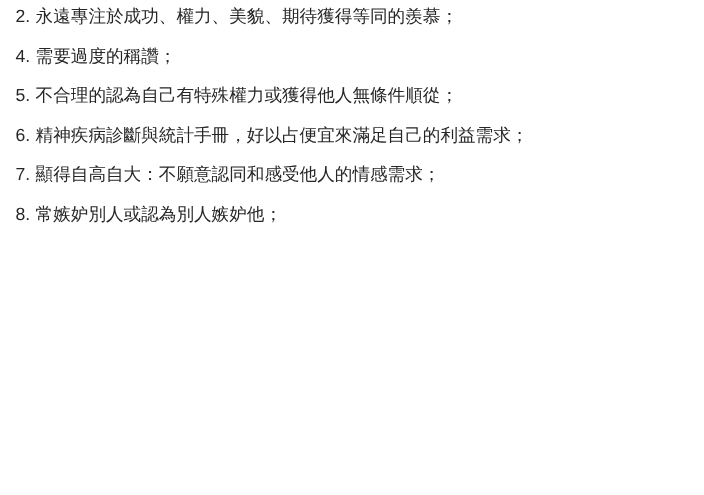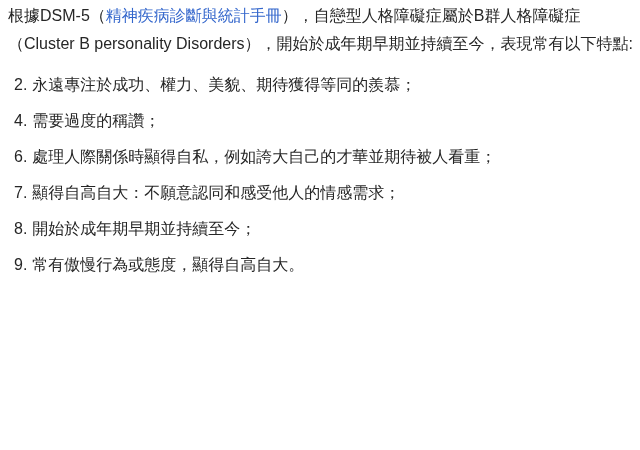--- a/index.html
+++ b/index.html
@@ -50,25 +50,24 @@
     color: #3366cc;
     text-decoration: none;
     cursor: pointer;
   }
 </style>
 </head>
 <body>
 
 <div class="content">
 
-  <p class="para intro-para"><span>根據DSM-5（</span><a class="wiki-link">精神疾病診斷與統計手冊</a><span>），自戀型人格障礙症屬於B群人格障礙症（Cluster B personality Disorders），開始於成年期早期並持續至今，表現常有以下特點:</span></p>
 
   <div class="trait-list">
     <div class="trait-item"><span class="trait-num">2.</span><span>永遠專注於成功、權力、美貌、期待獲得等同的羨慕；</span></div>
     <div class="trait-item"><span class="trait-num">4.</span><span>需要過度的稱讚；</span></div>
-    <div class="trait-item"><span class="trait-num">6.</span><span>處理人際關係時顯得自私，例如誇大自己的才華並期待被人看重；</span></div>
+    <div class="trait-item"><span class="trait-num">5.</span><span>不合理的認為自己有特殊權力或獲得他人無條件順從；</span></div>
+    <div class="trait-item"><span class="trait-num">6.</span><span>精神疾病診斷與統計手冊，好以占便宜來滿足自己的利益需求；</span></div>
     <div class="trait-item"><span class="trait-num">7.</span><span>顯得自高自大：不願意認同和感受他人的情感需求；</span></div>
-    <div class="trait-item"><span class="trait-num">8.</span><span>開始於成年期早期並持續至今；</span></div>
-    <div class="trait-item"><span class="trait-num">9.</span><span>常有傲慢行為或態度，顯得自高自大。</span></div>
+    <div class="trait-item"><span class="trait-num">8.</span><span>常嫉妒別人或認為別人嫉妒他；</span></div>
   </div>
 
 
 </div>
 
 </body></html>

